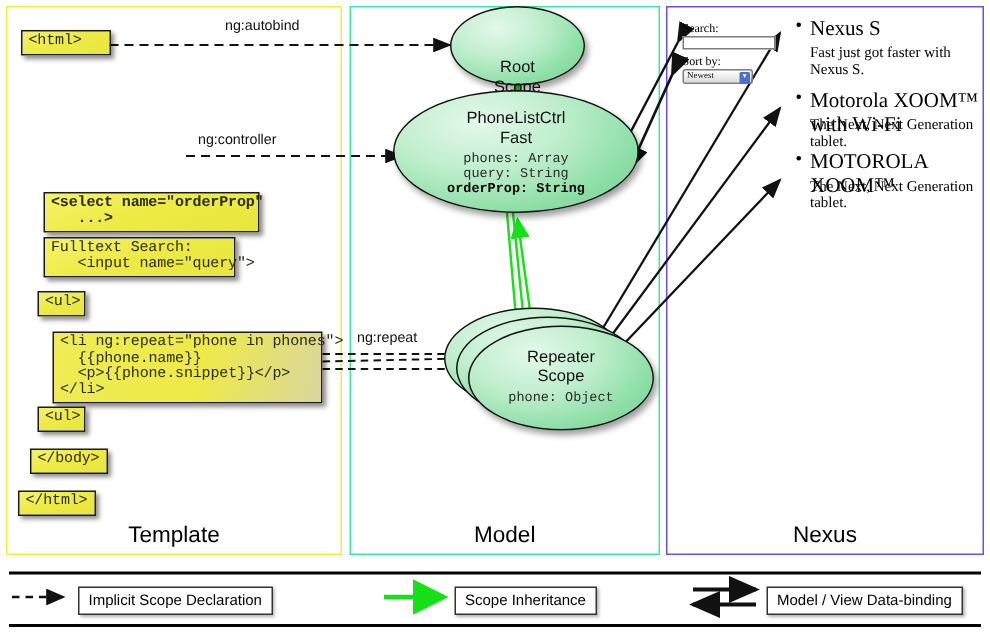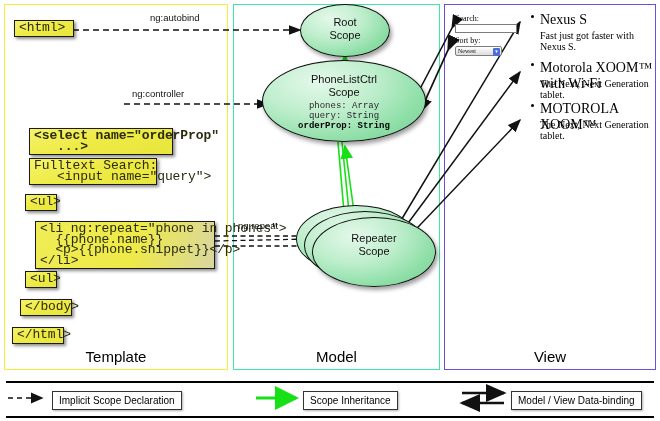--- a/index.html
+++ b/index.html
@@ -40,21 +40,21 @@
   }
 
   
   .codebox {
     position: absolute;
     box-sizing: border-box;
     border: 1.5px solid #1b1b1b;
     background: linear-gradient(160deg, #f5f26a 0%, #eeeb46 45%, #e8e53c 100%);
     color: #2b2b10;
     font-family: "Liberation Mono", monospace;
-    font-size: 13px;
+    font-size: 10px;
     line-height: 10.5px;
     padding: 2px 4px;
     white-space: pre;
     box-shadow: 2px 2px 3px rgba(0,0,0,0.45);
     letter-spacing: -0.1px;
   }
   .codebox.bold { font-weight: bold; }
   .codebox.grad2 {
     background: linear-gradient(105deg, #efec55 0%, #eeea48 55%, #d9d6a0 100%);
   }
@@ -189,21 +189,21 @@
 
 <div id="root">
 
   <div class="panel panel-template">
     <div class="panel-title">Template</div>
   </div>
   <div class="panel panel-model">
     <div class="panel-title">Model</div>
   </div>
   <div class="panel panel-view">
-    <div class="panel-title">View</div>
+    <div class="panel-title">Nexus</div>
   </div>
 
   <svg id="wires">
     <defs>
       <marker id="ah-black" markerWidth="9" markerHeight="7" refX="8" refY="3.5" orient="auto">
         <polygon points="0,0 9,3.5 0,7" fill="#111"></polygon>
       </marker>
       <marker id="ah-black-sm" markerWidth="7" markerHeight="6" refX="6.5" refY="3" orient="auto">
         <polygon points="0,0 7,3 0,6" fill="#111"></polygon>
       </marker>
@@ -258,37 +258,38 @@
 
   <div class="codebox" style="left:20px;  top:299px; width:52px;">&lt;/body&gt;</div>
 
   <div class="codebox" style="left:12px;  top:327px; width:52px;">&lt;/html&gt;</div>
 
   <div class="conn-label" style="left:150px; top:12px;">ng:autobind</div>
   <div class="conn-label" style="left:132px; top:88px;">ng:controller</div>
   <div class="conn-label" style="left:238px; top:220px;">ng:repeat</div>
 
   <div class="scope" style="left:300px; top:4px; width:90px; height:53px; padding-top:11px;">
-    <div class="sc-title" style="white-space:pre-line;">Root
+    <div class="sc-title" style="white-space:pre-line;margin-top:23px;">Root
 Scope</div>
   </div>
 
   <div class="scope" style="left:262px; top:60px; width:164px; height:82px; padding-top:12px;">
     <div class="sc-title" style="white-space:pre-line;">PhoneListCtrl
-Scope</div>
+Fast</div>
     <div class="sc-props" style="white-space:pre-line;">phones: Array
 query: String</div>
     <div class="sc-props" style="font-weight:bold;color:#000;margin-top:0;">orderProp: String</div>
   </div>
 
   <div class="scope" style="left:296px; top:205px; width:120px; height:68px; box-shadow:none;"></div>
   <div class="scope" style="left:304px; top:211px; width:122px; height:69px; box-shadow:none;"></div>
   <div class="scope" style="left:312px; top:217px; width:124px; height:70px; padding-top:14px;">
     <div class="sc-title" style="white-space:pre-line;">Repeater
 Scope</div>
+    <div class="sc-props">phone: Object</div>
   </div>
 
   <div class="view-label" style="left:455px; top:14px;">Search:</div>
   <input class="view-input" style="left: 455px; top: 24px; width: 62px;" value="">
 
   <div class="view-label" style="left:455px; top:36px;">Sort by:</div>
   <div class="view-select" style="left:455px; top:46px; width:47px;">
     <span>Newest</span>
     <span class="sel-arrow">▾</span>
   </div>

